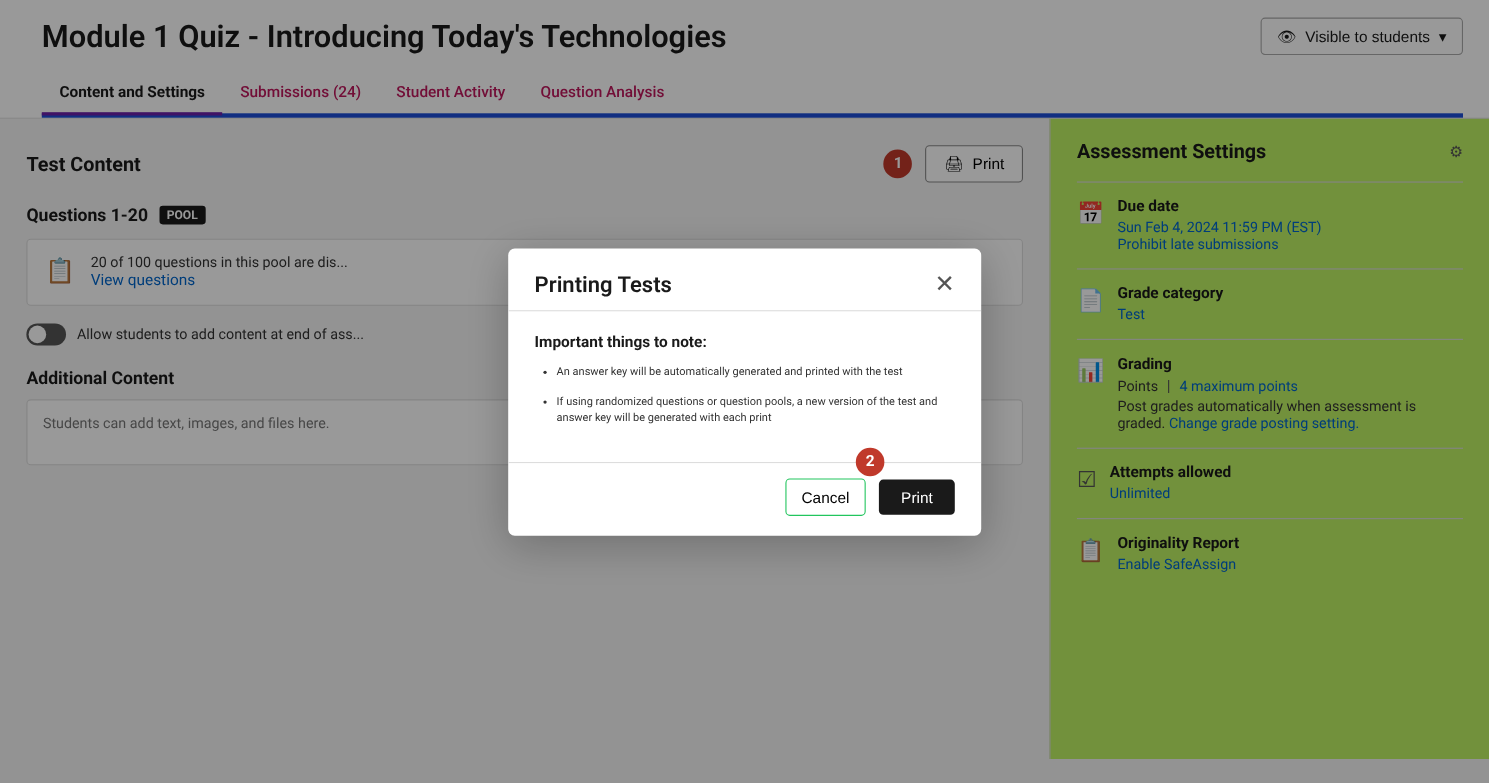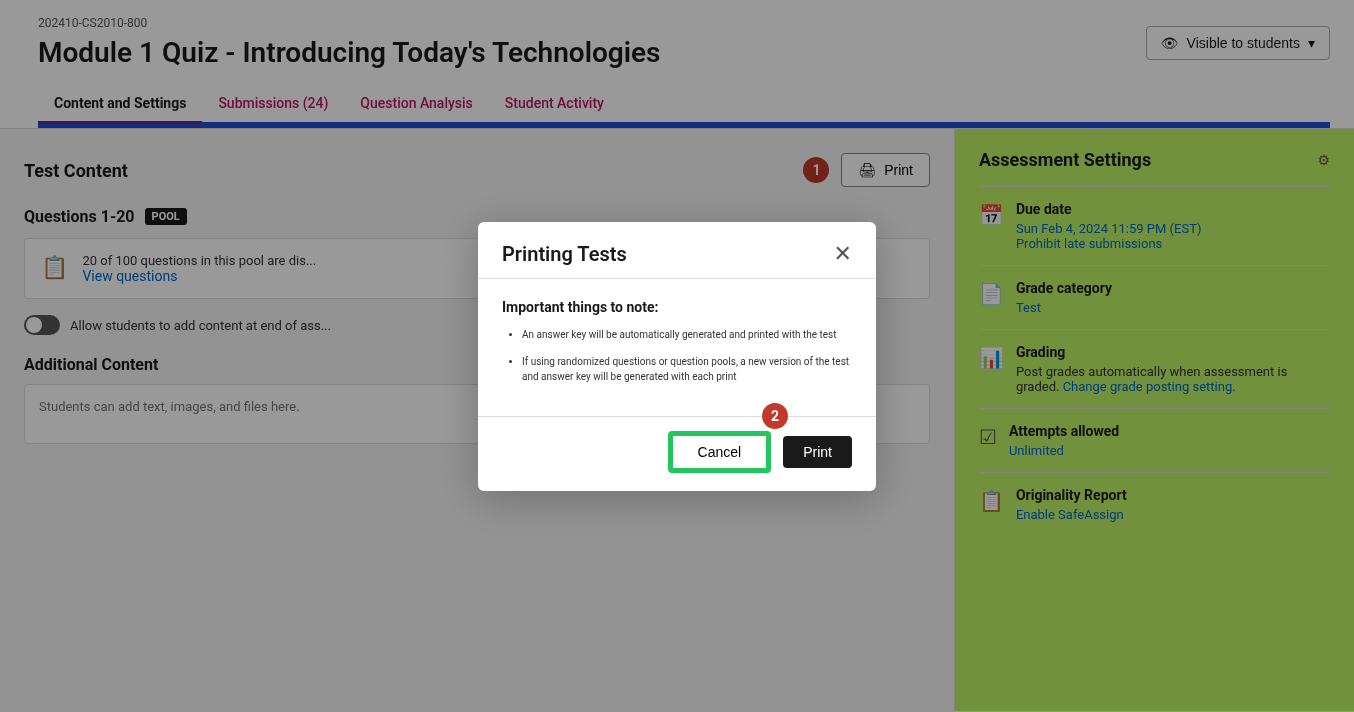--- a/index.html
+++ b/index.html
@@ -53,21 +53,21 @@
       border-radius: 4px;
       cursor: pointer;
       font-size: 14px;
       color: #1a1a1a;
     }
 
     
     .tabs {
       display: flex;
       gap: 0;
-      border-bottom: 6px solid #1d4ed8;
+      border-bottom: 4px solid #1d4ed8;
       margin-top: 4px;
     }
     .tab {
       padding: 10px 16px;
       cursor: pointer;
       font-size: 14px;
       font-weight: 500;
       color: #be185d;
       border-bottom: 3px solid transparent;
       margin-bottom: -2px;
@@ -298,21 +298,21 @@
       inset: 0;
       background: rgba(0,0,0,0.4);
       display: flex;
       align-items: center;
       justify-content: center;
       z-index: 100;
     }
     .modal {
       background: #fff;
       border-radius: 6px;
-      width: 398px;
+      width: 430px;
       box-shadow: 0 8px 40px rgba(0,0,0,0.25);
       overflow: hidden;
     }
     .modal-header {
       display: flex;
       align-items: center;
       justify-content: space-between;
       padding: 20px 24px 12px 24px;
       border-bottom: 1px solid #ddd;
     }
@@ -349,23 +349,23 @@
     .modal-footer {
       display: flex;
       align-items: center;
       justify-content: flex-end;
       gap: 12px;
       padding: 14px 24px 18px 24px;
       border-top: 1px solid #ddd;
       position: relative;
     }
     .btn-cancel {
-      border: 5px solid #22c55e;
-      background: #fff;
-      padding: 8px 25px;
+      border: 1px solid #22c55e;
+      background: #fff;
+      padding: 8px 14px;
       border-radius: 4px;
       cursor: pointer;
       font-size: 14px;
       font-weight: 500;
     }
     .btn-print {
       border: none;
       background: #1a1a1a;
       color: #fff;
       padding: 8px 20px;
@@ -401,35 +401,34 @@
 <body>
 
 <div style="position:relative; width:1354px; min-height:712px; overflow:hidden;">
 
   <div class="left-accent"></div>
 
   <div class="header header-wrapper">
     <div class="header-content">
       <div class="header-top">
         <div>
-          <div class="breadcrumb">202410-CS2010-800</div>
           <div class="page-title">Module 1 Quiz - Introducing Today's Technologies</div>
         </div>
         <button class="visible-btn">
           <span>👁</span>
           <span>Visible to students</span>
           <span>▾</span>
         </button>
       </div>
 
       <nav class="tabs">
         <div class="tab active">Content and Settings</div>
         <div class="tab">Submissions (24)</div>
+        <div class="tab">Student Activity</div>
         <div class="tab">Question Analysis</div>
-        <div class="tab">Student Activity</div>
       </nav>
     </div>
   </div>
 
   <div class="main">
 
     <div class="content-area">
 
       <div class="test-content-header">
         <div class="test-content-title">Test Content</div>
@@ -493,20 +492,25 @@
             <a class="section-link">Test</a>
           </div>
         </div>
       </div>
 
       <div class="sidebar-section">
         <div class="section-row">
           <div class="section-icon">📊</div>
           <div class="section-content">
             <div class="section-label">Grading</div>
+            <div style="display:flex; align-items:center; gap:4px;">
+              <span style="font-size:13px;color:#333;">Points</span>
+              <span class="section-pipe">|</span>
+              <a class="section-link" style="display:inline;">4 maximum points</a>
+            </div>
             <div class="section-text">
               <span>Post grades automatically when assessment is graded.</span>
               <a class="section-link" style="display:inline;">Change grade posting setting.</a>
             </div>
           </div>
         </div>
       </div>
 
       <div class="sidebar-section">
         <div class="section-row">

